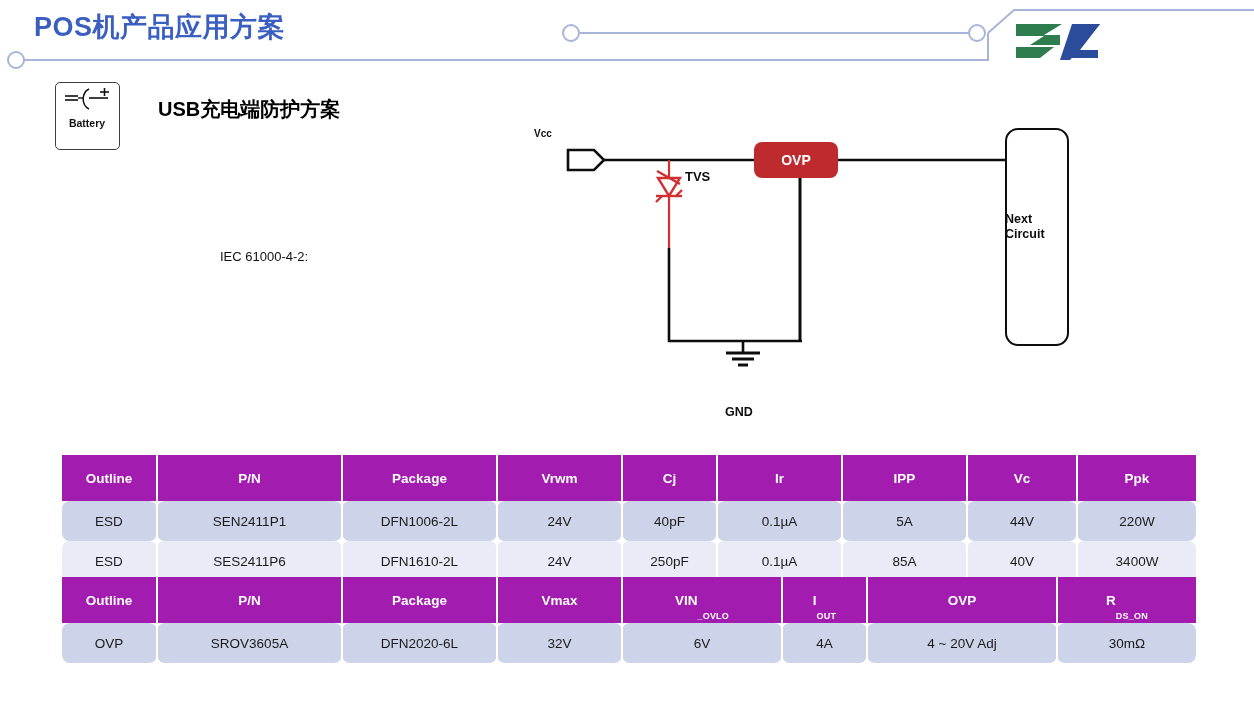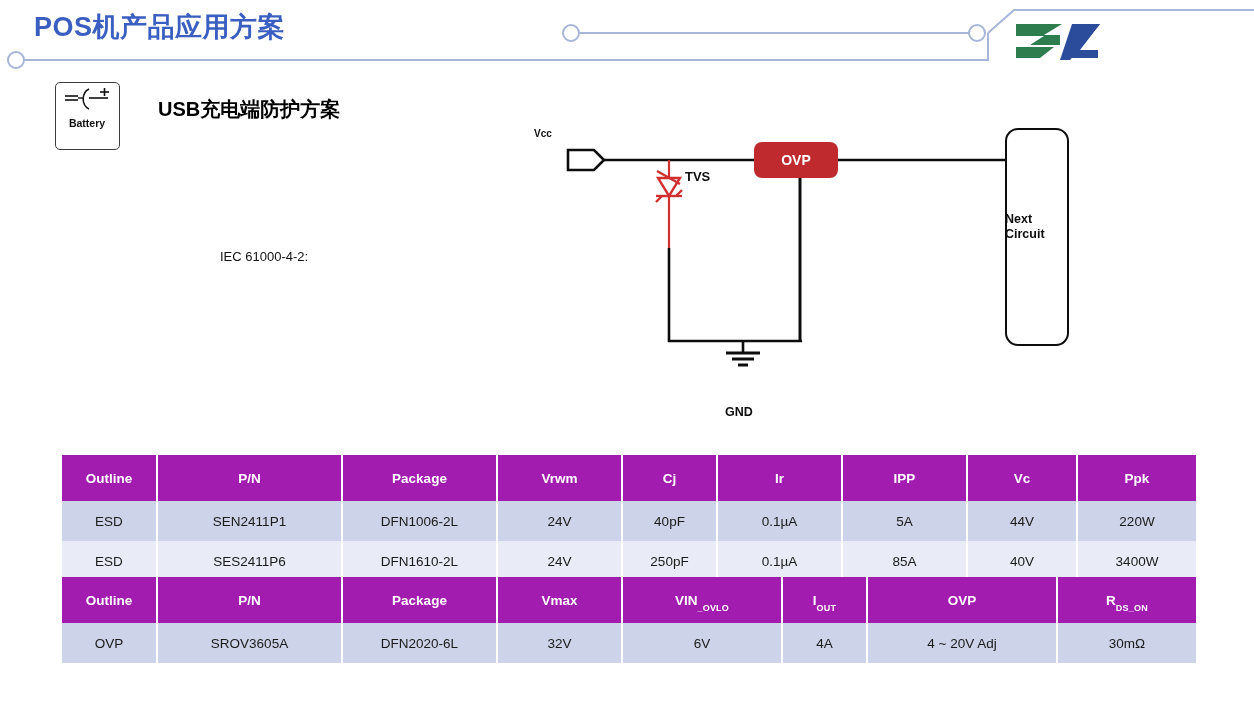--- a/index.html
+++ b/index.html
@@ -189,29 +189,30 @@
     padding: 4px;
   }
   .datatable th:last-child { border-right: none; }
   .datatable td {
     font-size: 13.5px;
     color: #1a1a1a;
     height: 40px;
     text-align: center;
     border-right: 2px solid #ffffff;
     padding: 0;
+    border-radius: 8px;
   }
   .datatable td:last-child { border-right: none; }
   .datatable tbody tr.r-odd  td { background: #CDD3E8; }
   .datatable tbody tr.r-even td { background: #E9ECF6; }
   .datatable th sub {
     font-size: 9px;
     vertical-align: baseline;
     position: relative;
-    top: 6px;
+    top: 14px;
     letter-spacing: 0.2px;
   }
 </style>
 </head>
 <body>
 
 <div id="header">
 
   <div id="page-title">POS机产品应用方案</div>
 

